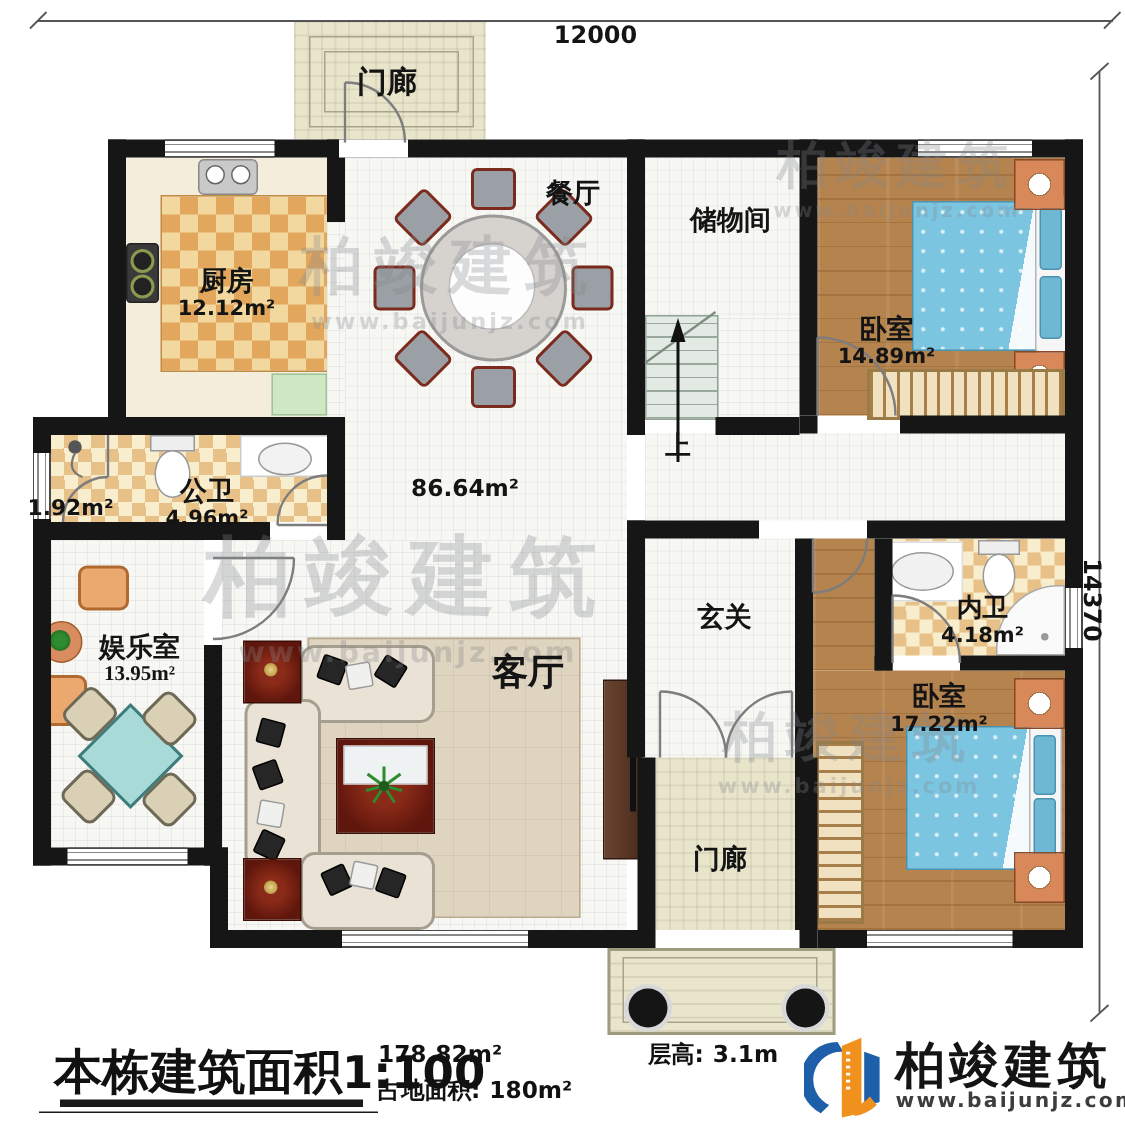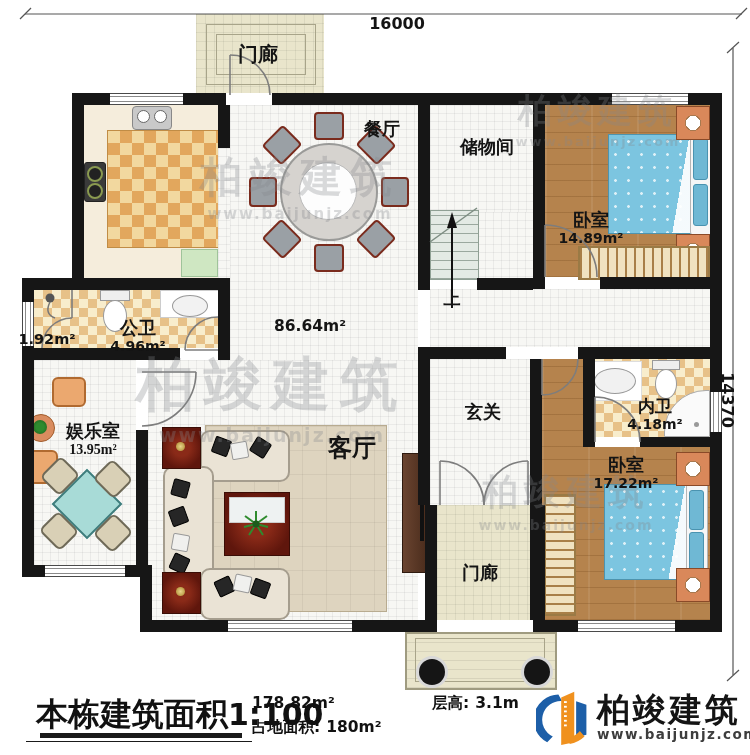--- a/index.html
+++ b/index.html
@@ -250,20 +250,24 @@
   <div class="wm" style="left:272px;top:396px;font-size:58px;letter-spacing:10px;">
     <span>柏竣建筑</span><span class="wmu" style="font-size:19px;">www.baijunjz.com</span>
   </div>
   <div class="wm" style="left:566px;top:500px;font-size:36px;letter-spacing:6px;">
     <span>柏竣建筑</span><span class="wmu" style="font-size:14px;">www.baijunjz.com</span>
   </div>
 
   <div class="lbl" style="left:258px;top:55px;">
       <span class="rname" style="font-size:20px;">门廊</span>
     </div>
+  <div class="lbl" style="left:151px;top:196px;">
+      <span class="rname">厨房</span>
+      <span class="rarea">12.12m²</span>
+    </div>
   <div class="lbl" style="left:382px;top:129px;">
       <span class="rname">餐厅</span>
     </div>
   <div class="lbl" style="left:487px;top:147px;">
       <span class="rname">储物间</span>
     </div>
   <div class="lbl" style="left:591px;top:228px;">
       <span class="rname">卧室</span>
       <span class="rarea">14.89m²</span>
     </div>
@@ -295,21 +299,21 @@
       <span class="rname">卧室</span>
       <span class="rarea">17.22m²</span>
     </div>
   <div class="lbl" style="left:480px;top:573px;">
       <span class="rname">门廊</span>
     </div>
   <div class="lbl" style="left:452px;top:298px;">
       <span class="rname" style="font-size:17px;">上</span>
     </div>
 
-  <div class="lbl" style="left:397px;top:24px;font-size:16px;"><span>16000</span></div>
+  <div class="lbl" style="left:397px;top:24px;font-size:16px;"><span>12000</span></div>
   <div class="lbl" style="left:727px;top:400px;font-size:16px;transform:translate(-50%,-50%) rotate(90deg);"><span>14370</span></div>
 
   <div id="footer">
     <div class="abs" style="left:36px;top:693px;white-space:nowrap;">
       <span style="font-size:32px;font-weight:600;color:#111;">本栋建筑面积</span><span style="font-size:30px;font-weight:600;color:#111;">1:100</span>
     </div>
     <div class="abs" style="left:40px;top:733px;width:202px;height:5px;background:#1a1a1a;"></div>
     <div class="abs" style="left:26px;top:741px;width:226px;height:1px;background:#1a1a1a;"></div>
 
     <div class="abs" style="left:252px;top:691px;">

